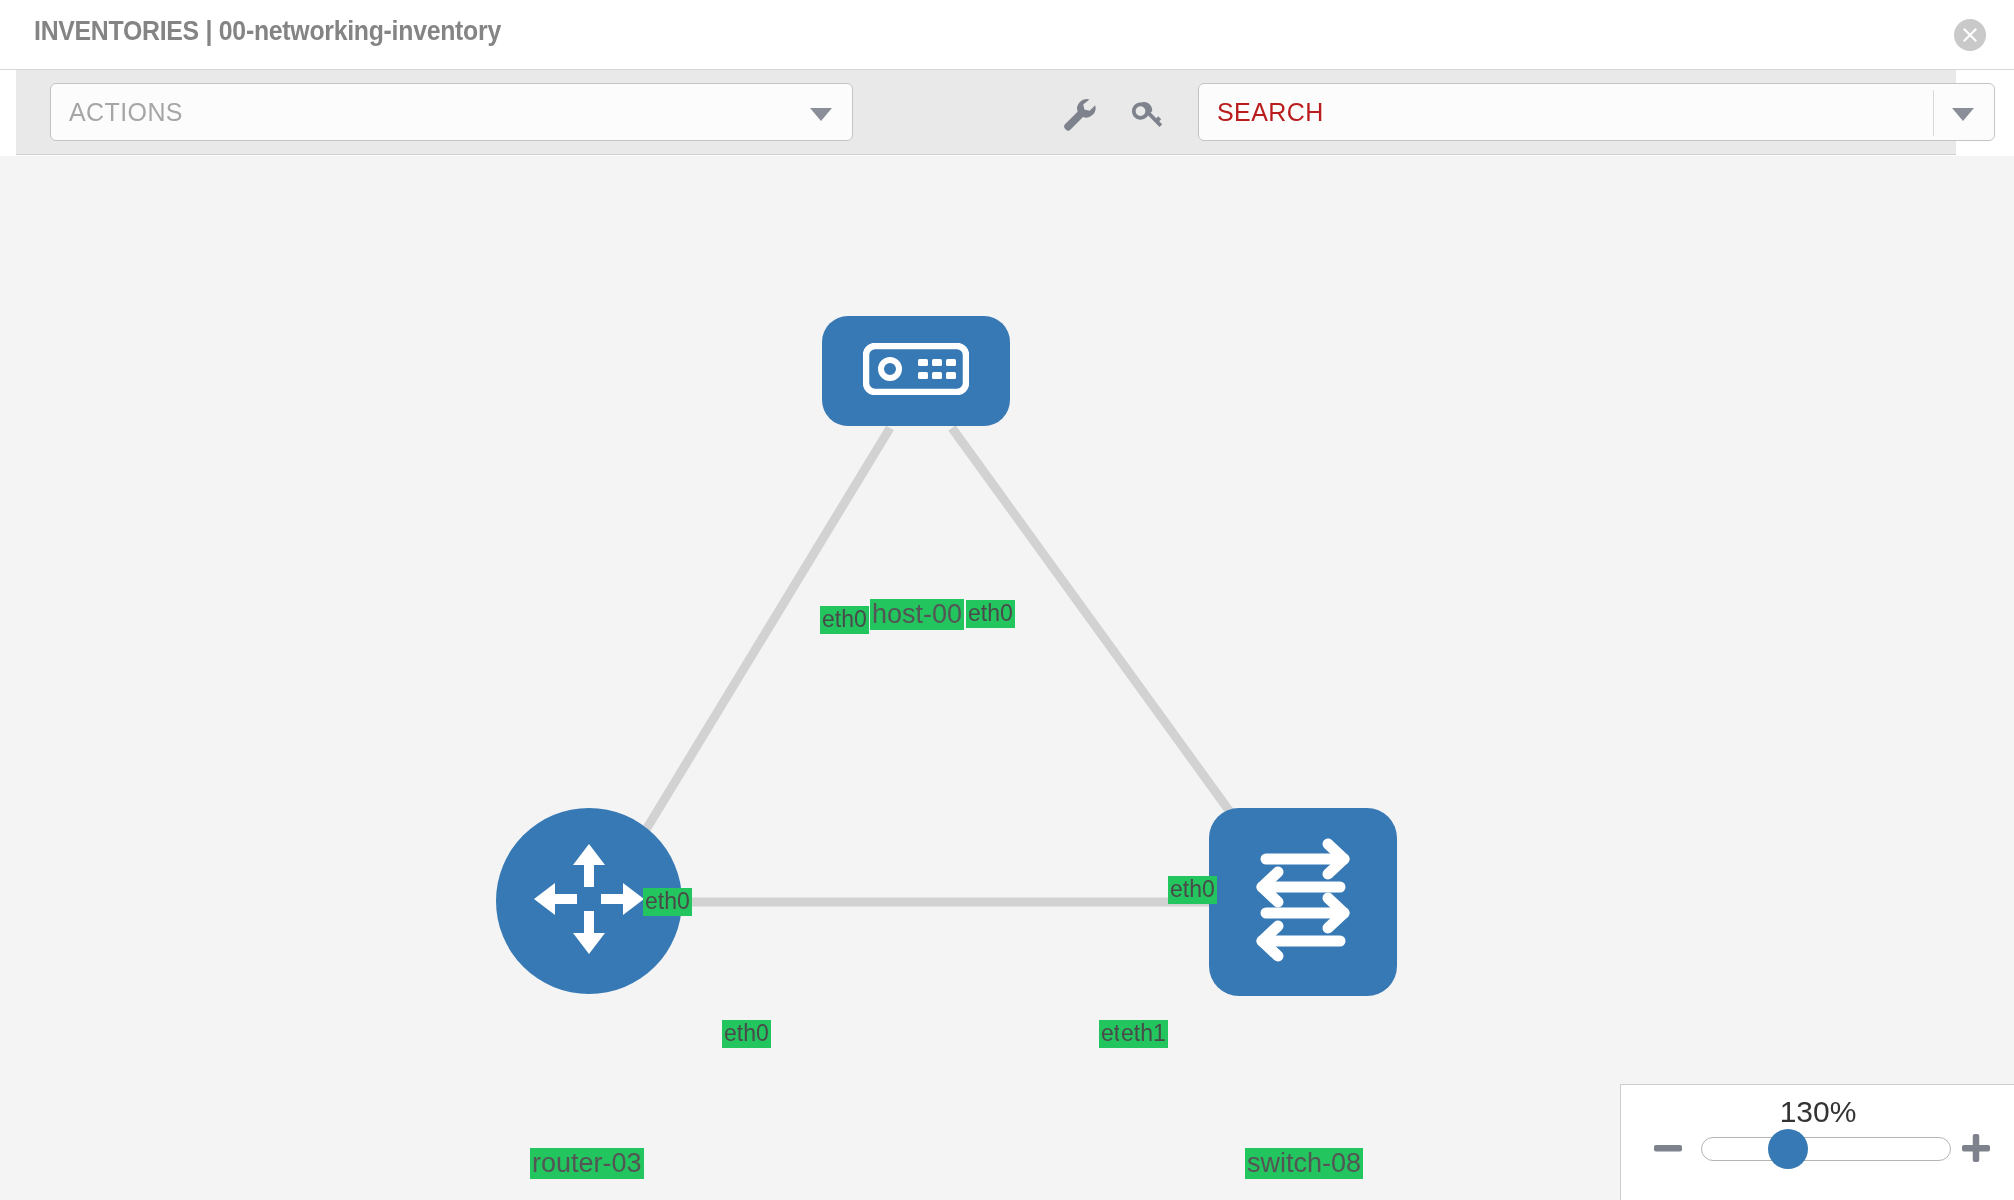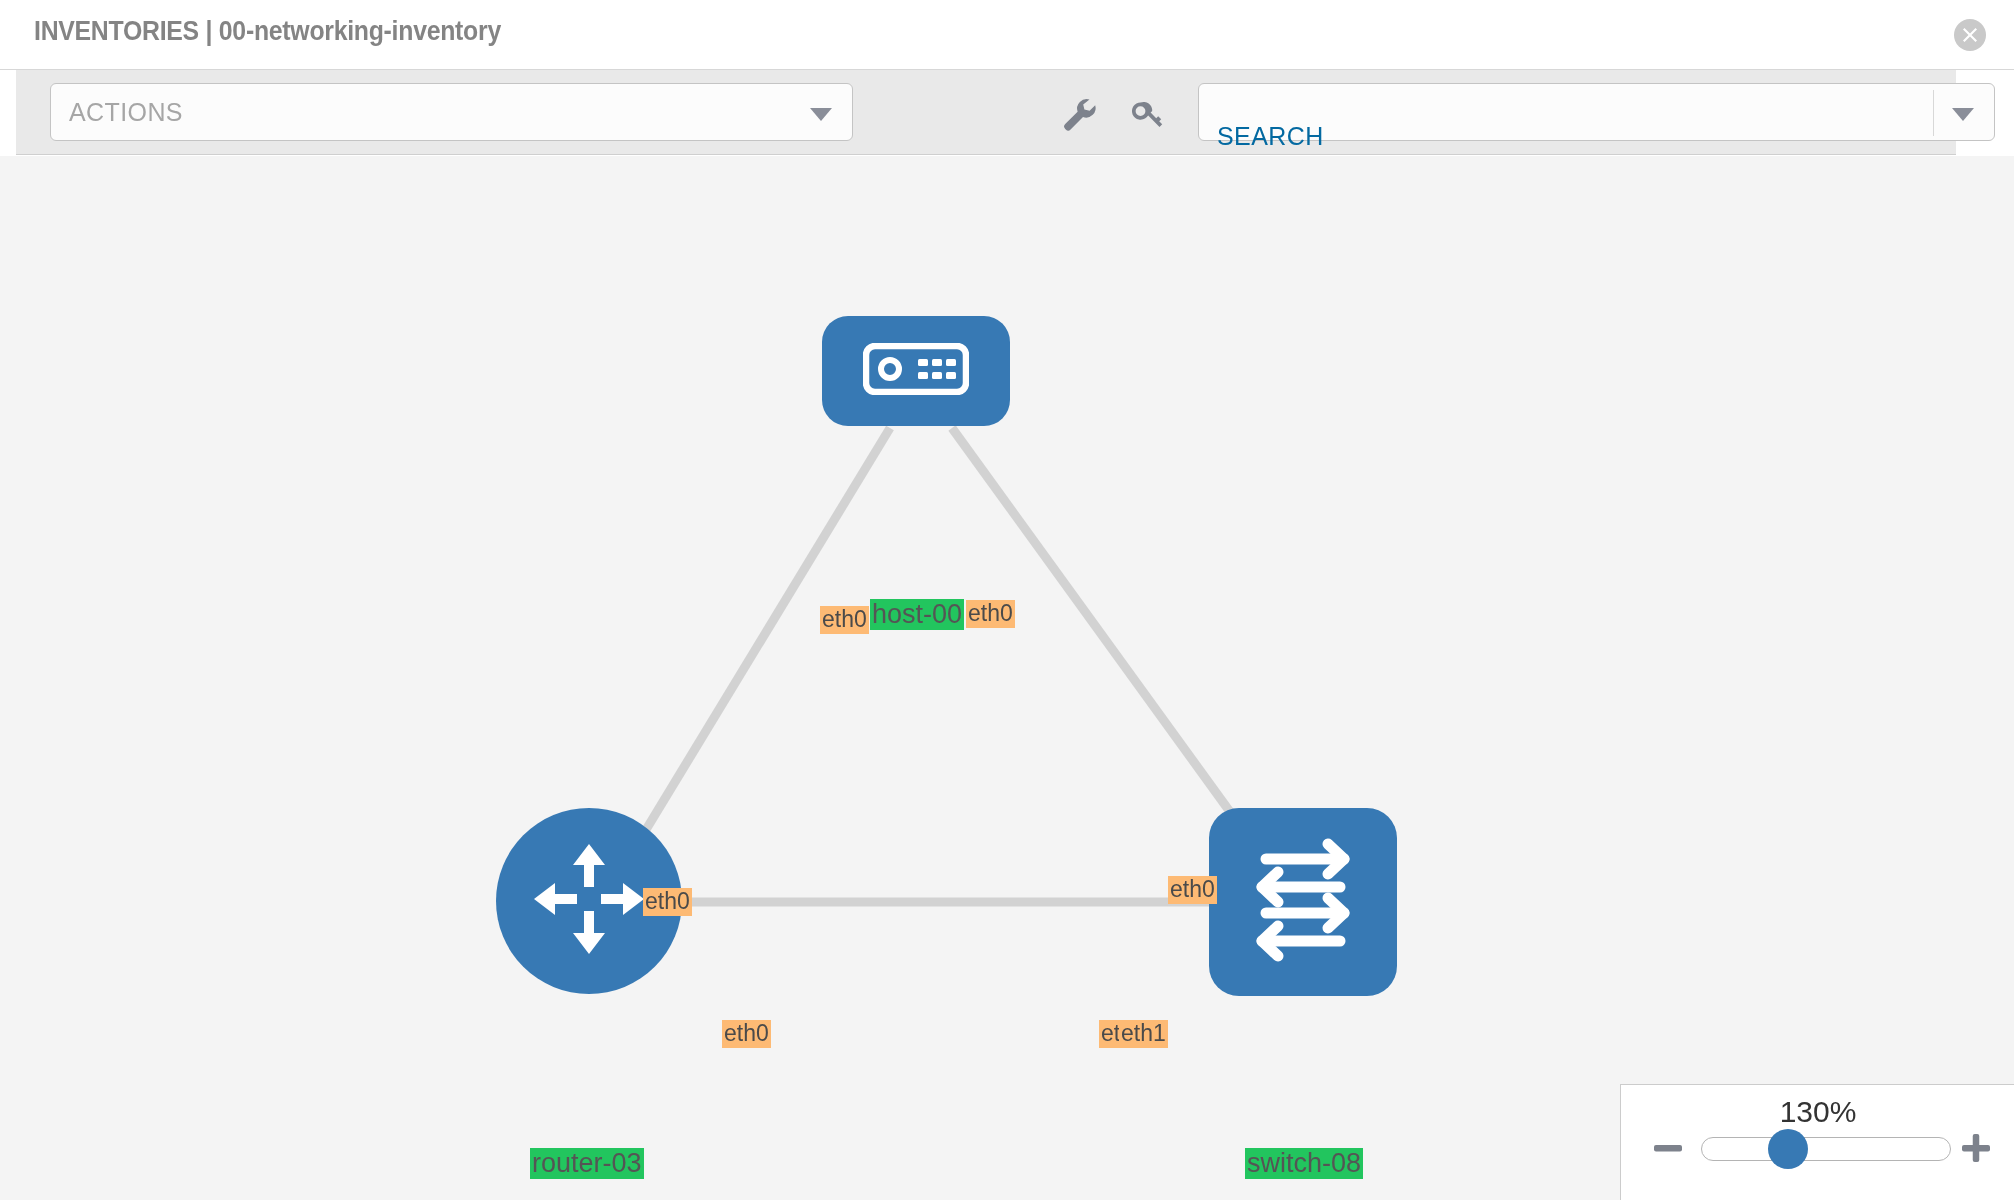--- a/index.html
+++ b/index.html
@@ -94,23 +94,22 @@
     left: 1182px; top: 13px;
     width: 797px; height: 58px;
     background: #fcfcfc;
     border: 1px solid #c4c4c4;
     border-radius: 6px;
   }
   .search-label {
     position: absolute;
     left: 18px; top: 14px;
     font-size: 25px;
-    color: #0369a1;
+    color: #b91c1c;
     letter-spacing: 0.4px;
-    margin-top: 24px;
   }
   .search-caret { right: 20px; top: 24px; }
   .search-divider {
     position: absolute;
     right: 60px; top: 6px;
     width: 1px; height: 46px;
     background: #d8d8d8;
   }
 
   
@@ -185,21 +184,21 @@
     width: 42px; height: 42px;
     border-radius: 50%;
     background: #bcbcbc;
     z-index: -1;
   }
 
   .edge-label {
     position: absolute;
     font-size: 23px;
     color: #4a4a4a;
-    background: #fdba74;
+    background: #22c55e;
     padding: 0 2px;
     white-space: nowrap;
     line-height: 1.2;
   }
 
   
   .zoom-panel {
     position: absolute;
     left: 1620px; top: 1084px;
     width: 394px; height: 116px;

